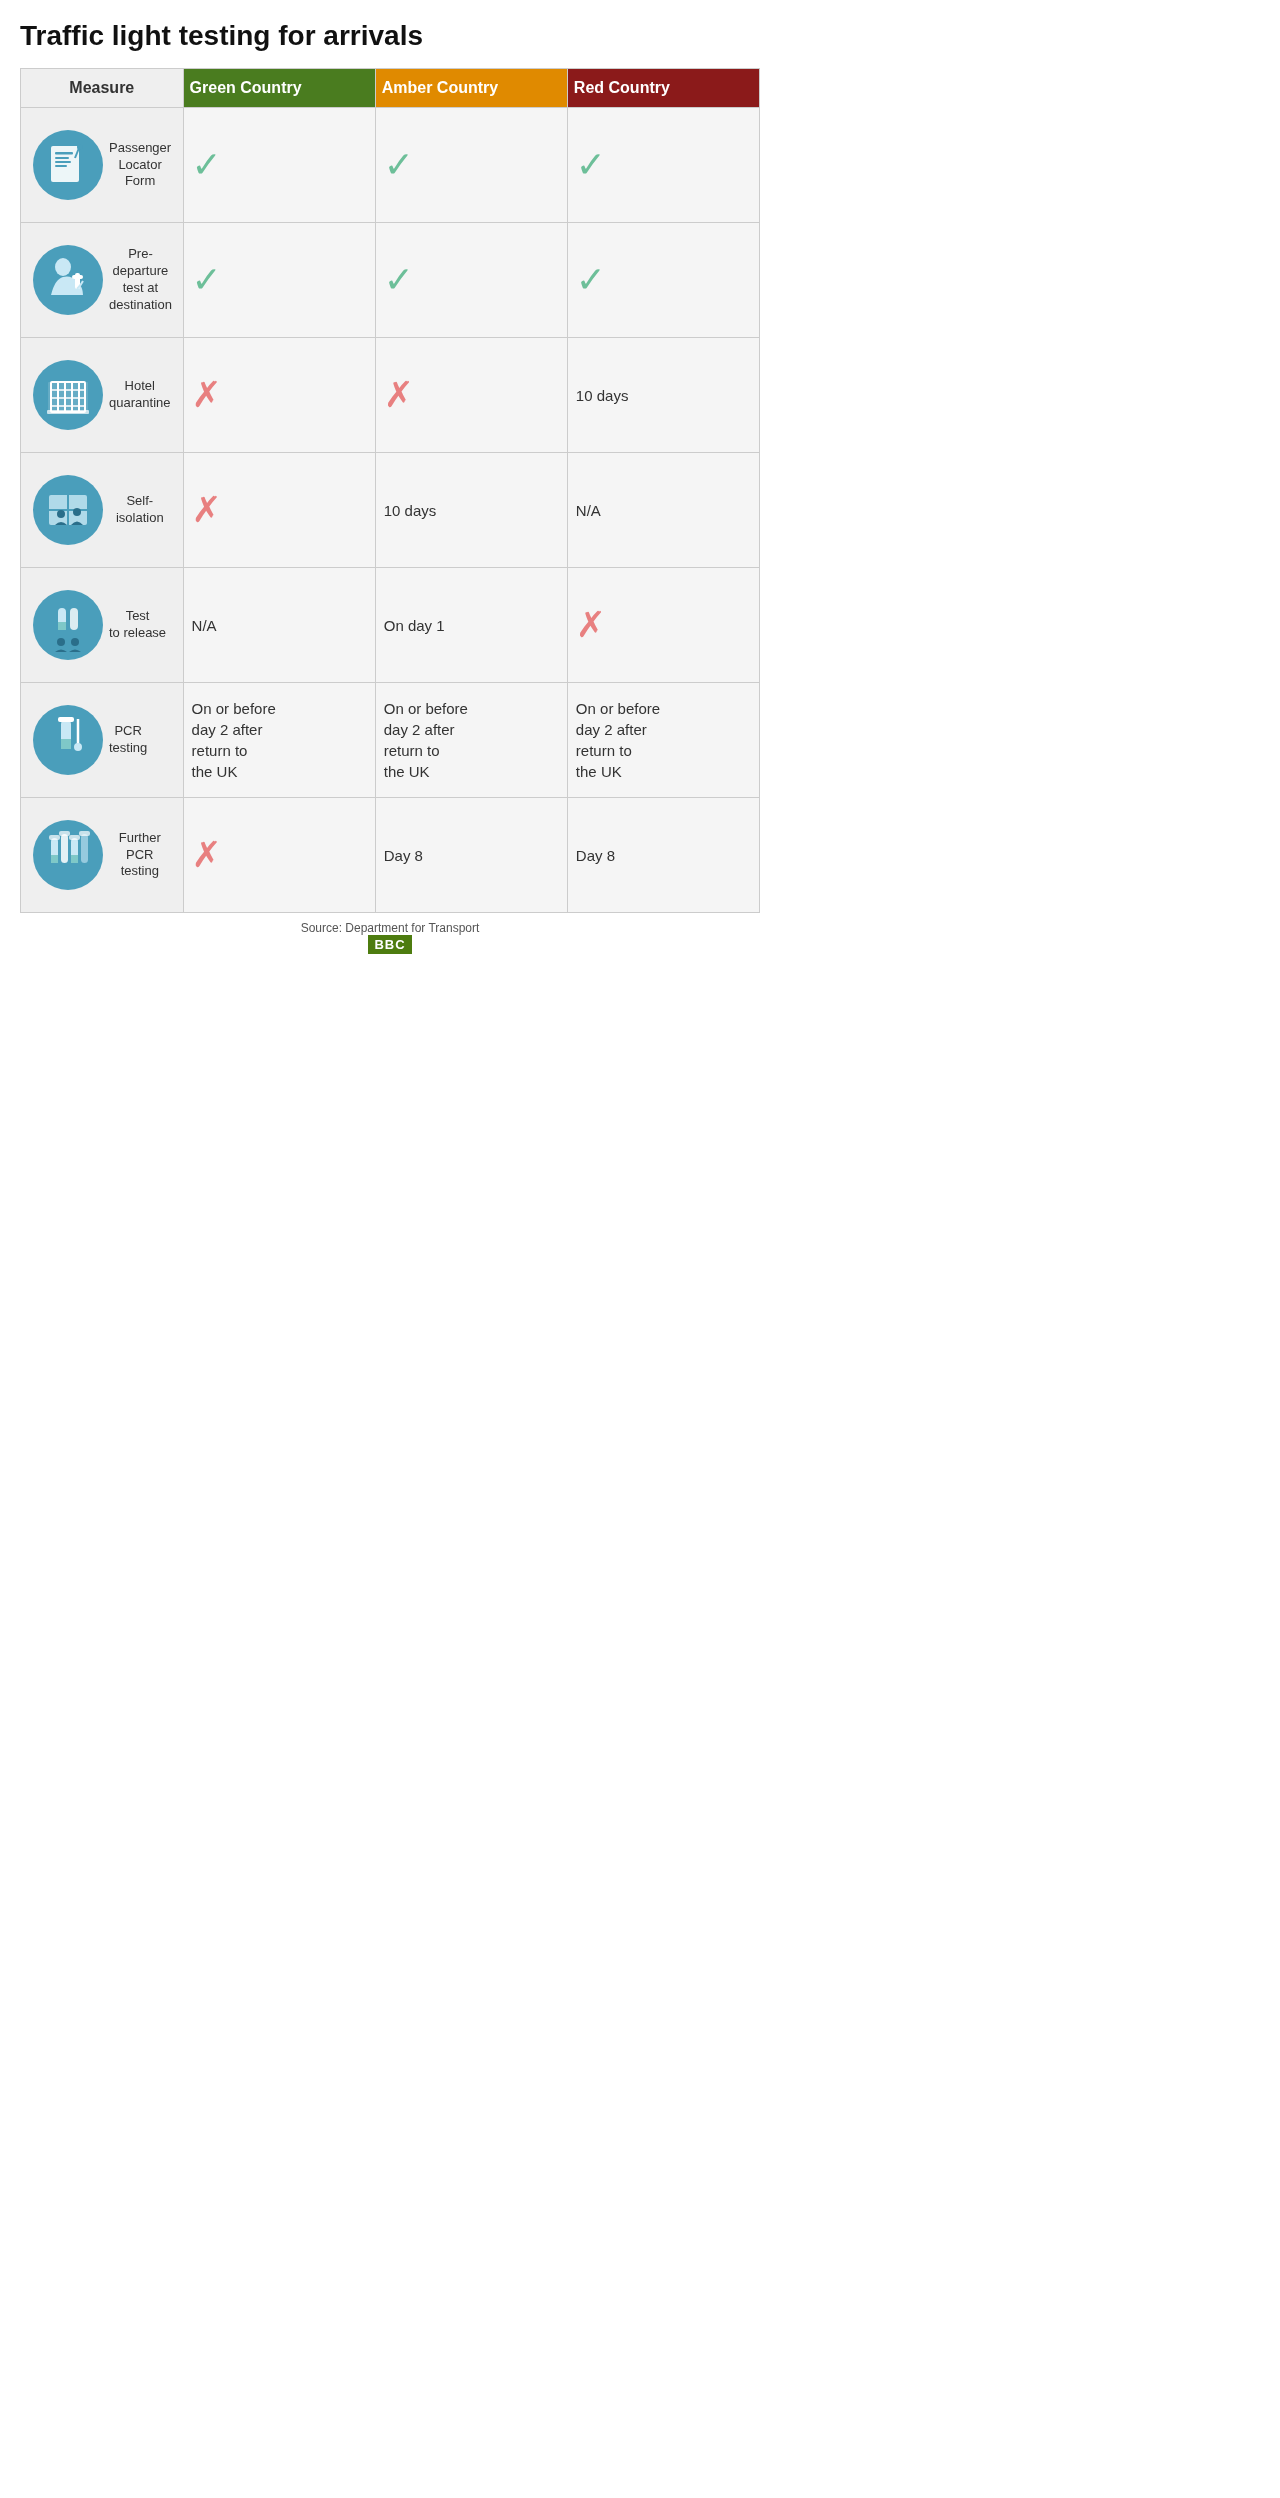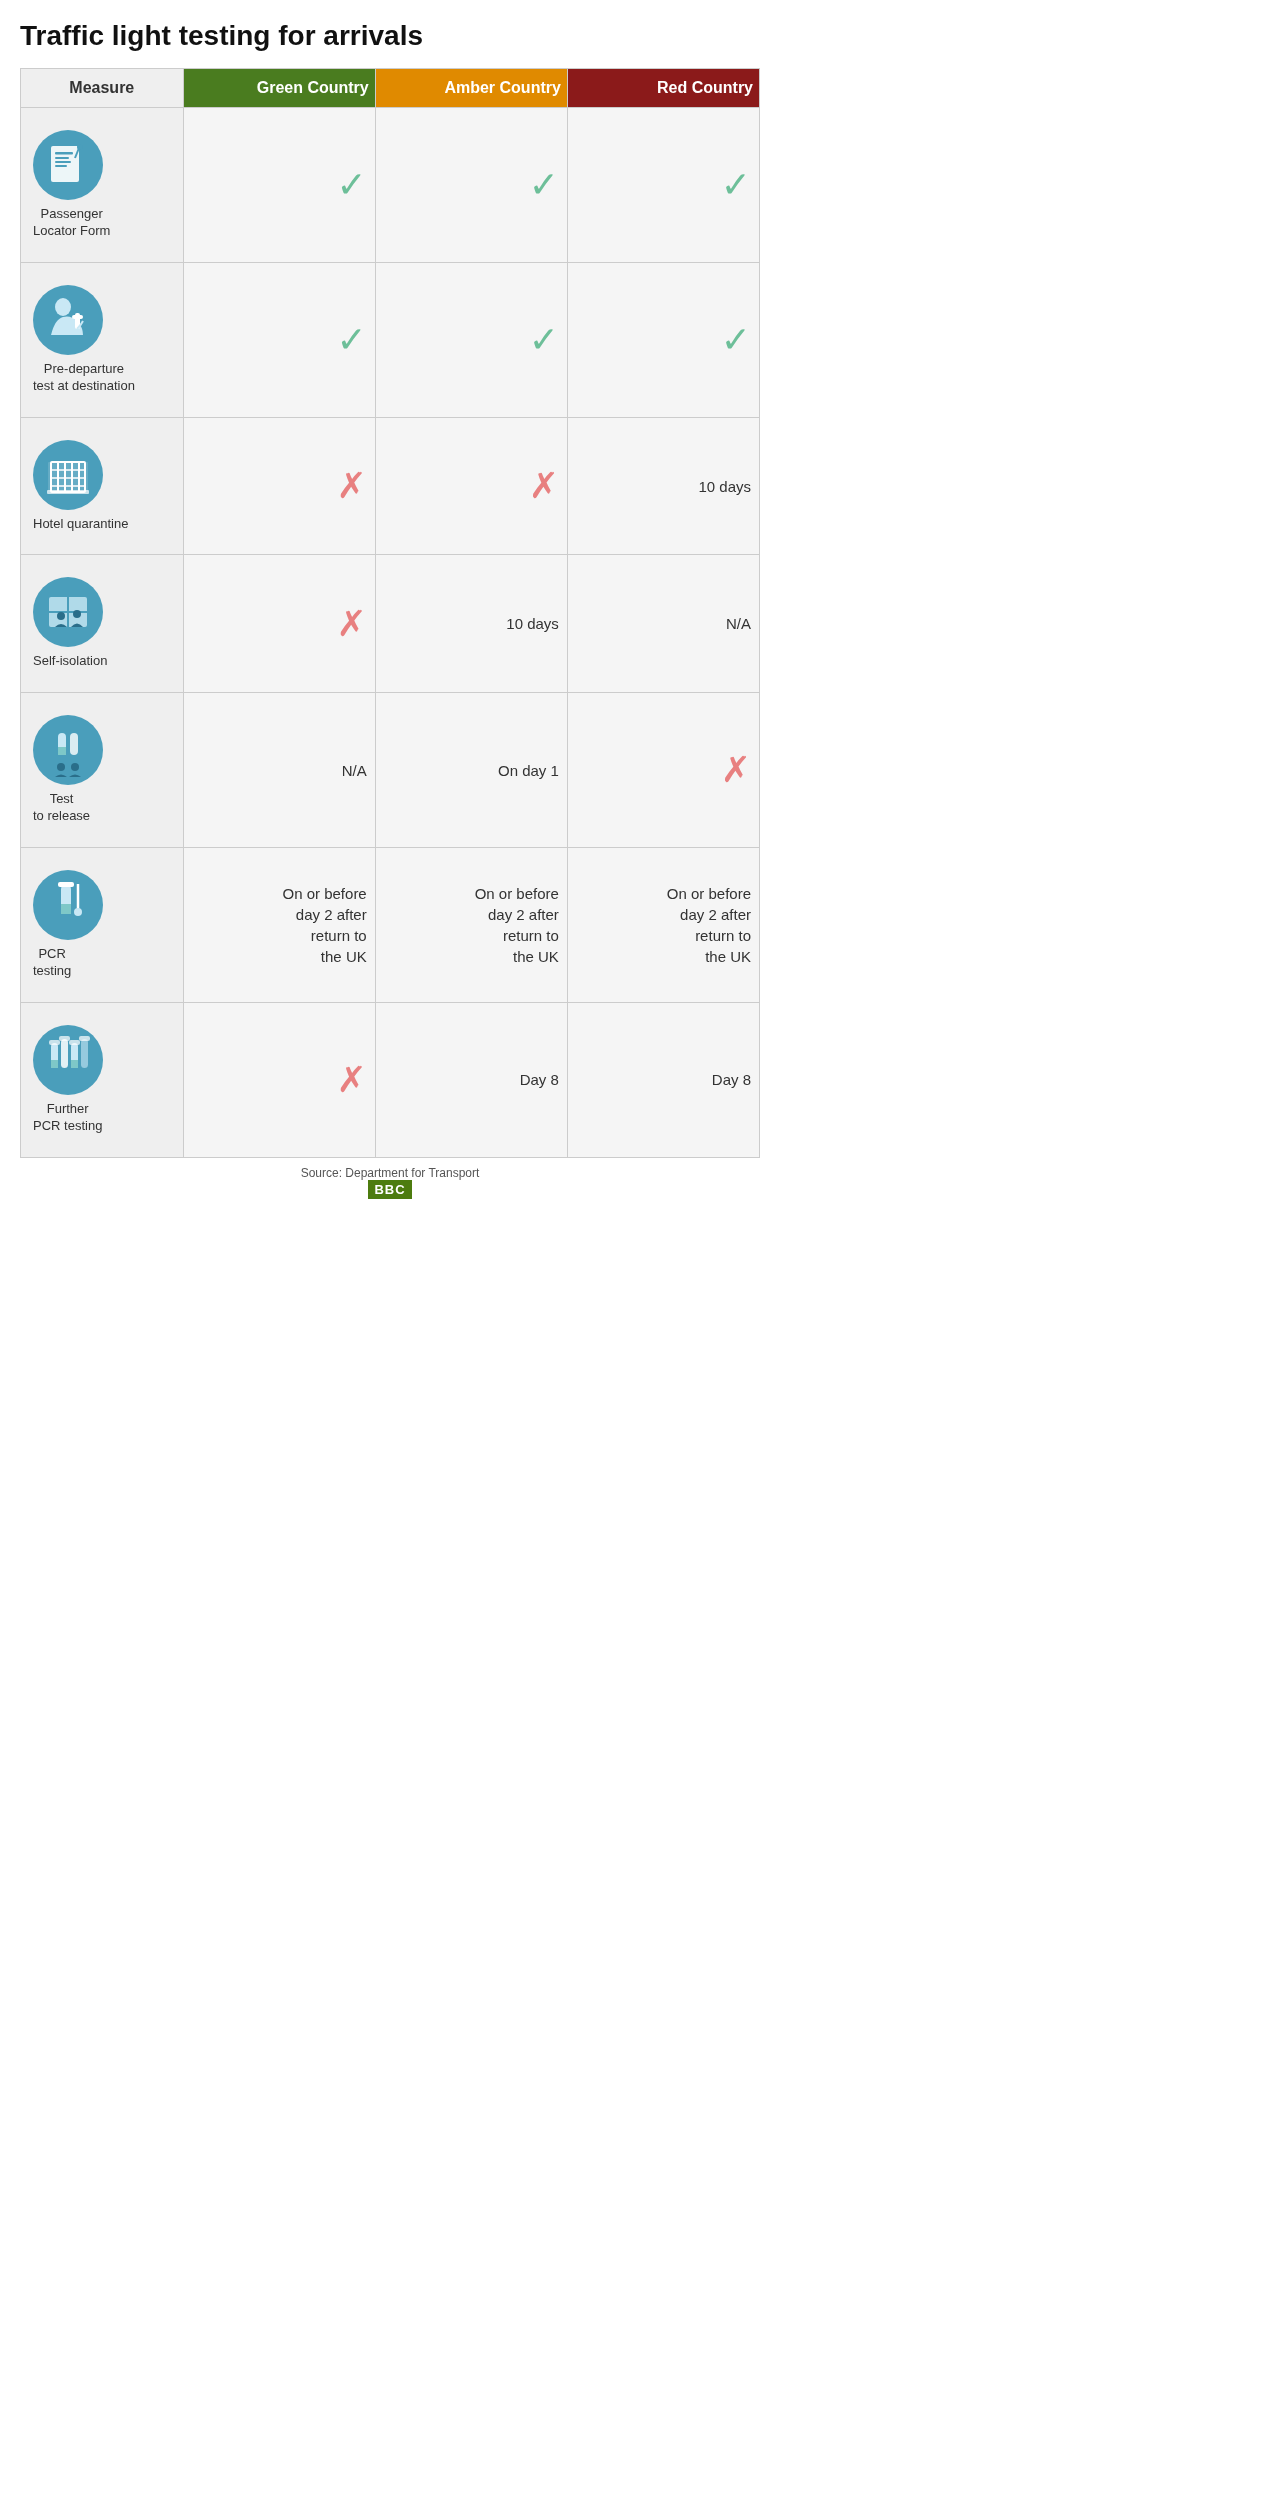--- a/index.html
+++ b/index.html
@@ -15,21 +15,21 @@
       margin-bottom: 16px;
       color: #111;
     }
     table {
       width: 100%;
       border-collapse: collapse;
       table-layout: fixed;
     }
     th, td {
       border: 1px solid #ccc;
-      text-align: right;
+      text-align: left;
       vertical-align: middle;
       padding: 12px 8px;
     }
     
     td:first-child, th:first-child {
       width: 22%;
       background: #efefef;
       text-align: center;
     }
     
@@ -49,22 +49,22 @@
       color: #333;
       font-size: 16px;
     }
     .th-green { background: #4a7c1f; }
     .th-amber { background: #e08a00; }
     .th-red   { background: #8b1a1a; }
 
     
     .measure-cell {
       display: flex;
-      flex-direction: column;
-      align-items: flex-start;
+      flex-direction: row;
+      align-items: center;
       gap: 6px;
       padding: 10px 4px;
     }
     .measure-icon {
       width: 70px;
       height: 70px;
     }
     .measure-label {
       font-size: 13px;
       color: #333;

